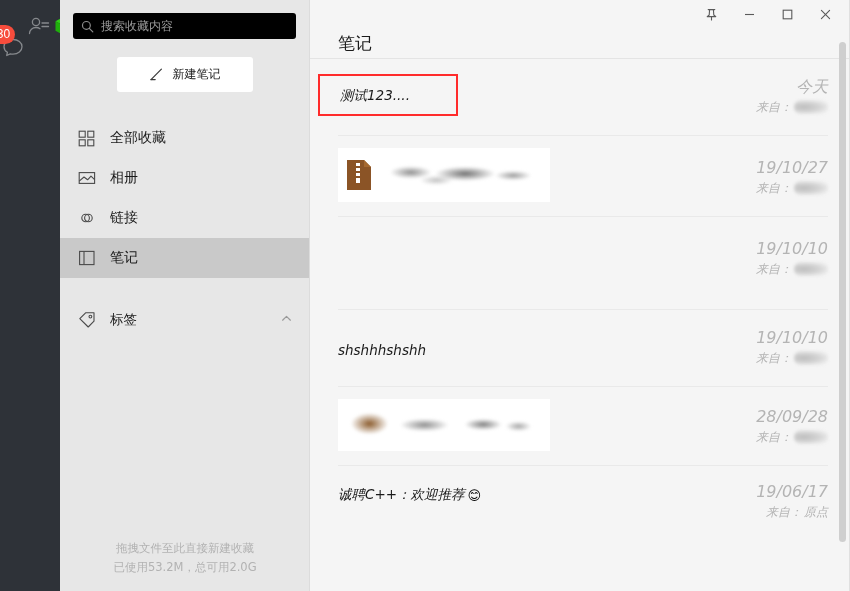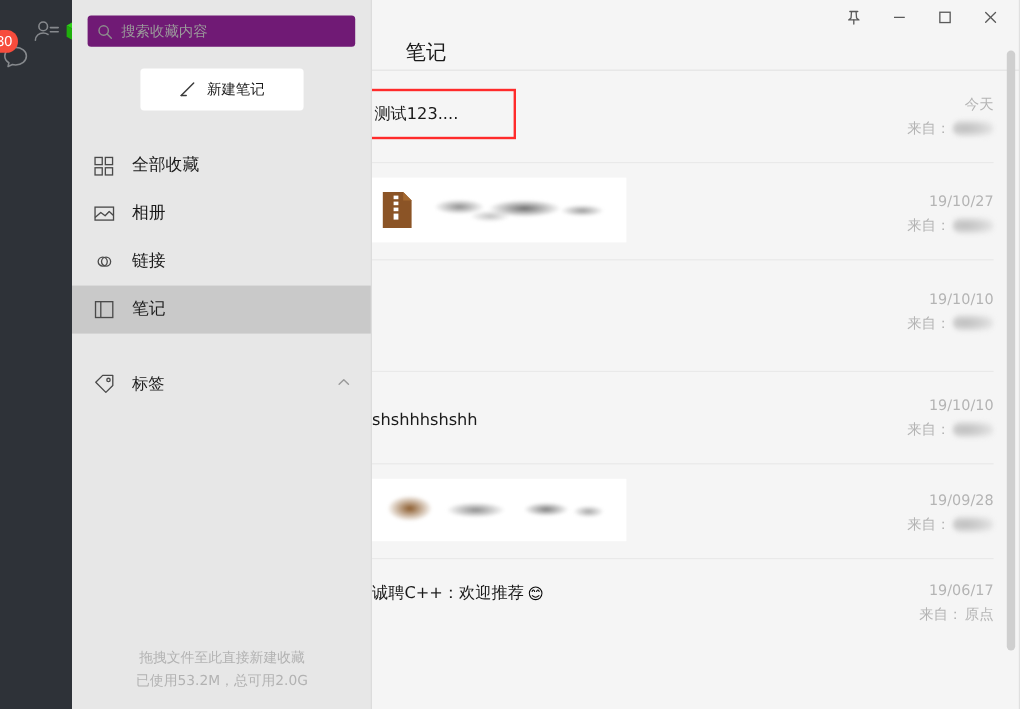--- a/index.html
+++ b/index.html
@@ -38,21 +38,21 @@
   .rail-bottom { width:60px; height:56px; display:flex; align-items:center; justify-content:center; cursor:pointer; }
 
   
   .sidebar {
     width:250px; flex:0 0 250px; height:591px;
     background:#e7e7e7; display:flex; flex-direction:column;
     border-right:1px solid #dcdcdc; position:relative;
   }
   .search-wrap { padding:13px 13px 0 13px; }
   .search-box {
-    height:26px; background:#701a75; border-radius:3px;
+    height:26px; background:#000000; border-radius:3px;
     display:flex; align-items:center; padding:0 8px; cursor:text;
   }
   .search-box .ph {
     font-size:12px; color:#9b9b9b; margin-left:7px;
     font-family:"DejaVu Sans","Liberation Sans",sans-serif;
   }
   .newnote-wrap { padding:18px 0 0 0; display:flex; justify-content:center; }
   .newnote {
     width:136px; height:35px; background:#ffffff; border:none; border-radius:3px;
     display:flex; align-items:center; justify-content:center; gap:9px;
@@ -94,30 +94,30 @@
   }
   .header {
     height:30px; display:flex; align-items:center; padding-left:28px; flex:0 0 30px;
   }
   .header h1 {
     font-size:17px; font-weight:400; color:#1a1a1a;
     font-family:"DejaVu Sans","Liberation Sans",sans-serif;
   }
   .header-sep { height:1px; background:#e4e4e4; margin:0; flex:0 0 1px; }
 
-  .list { flex:1; overflow:hidden; position:relative; padding-right:22px; }
+  .list { flex:1; overflow:hidden; position:relative; padding-left:28px; padding-right:22px;font-style:italic; }
   .row {
     position:relative; display:flex; align-items:flex-start;
     border-bottom:1px solid #e9e9e9; padding:14px 0 14px 0;
   }
   .row:last-child { border-bottom:none; }
   .row-body { flex:1; min-width:0; padding-top:8px; }
   .row-meta { width:120px; flex:0 0 120px; text-align:right; padding-top:2px; }
   .row-date {
-    font-size:12px; color:#b4b4b4; line-height:20px;
+    font-size:16px; color:#b4b4b4; line-height:20px;
     font-family:"DejaVu Sans","Liberation Sans",sans-serif;
   }
   .row-from {
     font-size:12px; color:#b4b4b4; line-height:20px;
     font-family:"DejaVu Sans","Liberation Sans",sans-serif;
     display:flex; justify-content:flex-end; align-items:center; gap:2px;
   }
   .blurchip {
     display:inline-block; width:34px; height:14px; border-radius:7px;
     background:radial-gradient(ellipse at 30% 50%, #bdbdbd 0%, #d4d4d4 45%, #eaeaea 75%, rgba(245,245,245,0) 100%);
@@ -416,21 +416,21 @@
         </div>
       </div>
 
       <div class="row" style="padding-top:12px;padding-bottom:14px;">
         <div class="row-body" style="padding-top:0;">
           <div class="card">
             <span class="blurtext brown"></span>
           </div>
         </div>
         <div class="row-meta" style="padding-top:8px;">
-          <div class="row-date">19/09/28</div>
+          <div class="row-date">28/09/28</div>
           <div class="row-from">
             <span>来自：</span>
             <span class="blurchip"></span>
           </div>
         </div>
       </div>
 
       <div class="row" style="padding-top:14px;padding-bottom:14px;">
         <div class="row-body" style="padding-top:4px;">
           <span class="row-title">诚聘C++：欢迎推荐</span><span class="emoji">😊</span>

